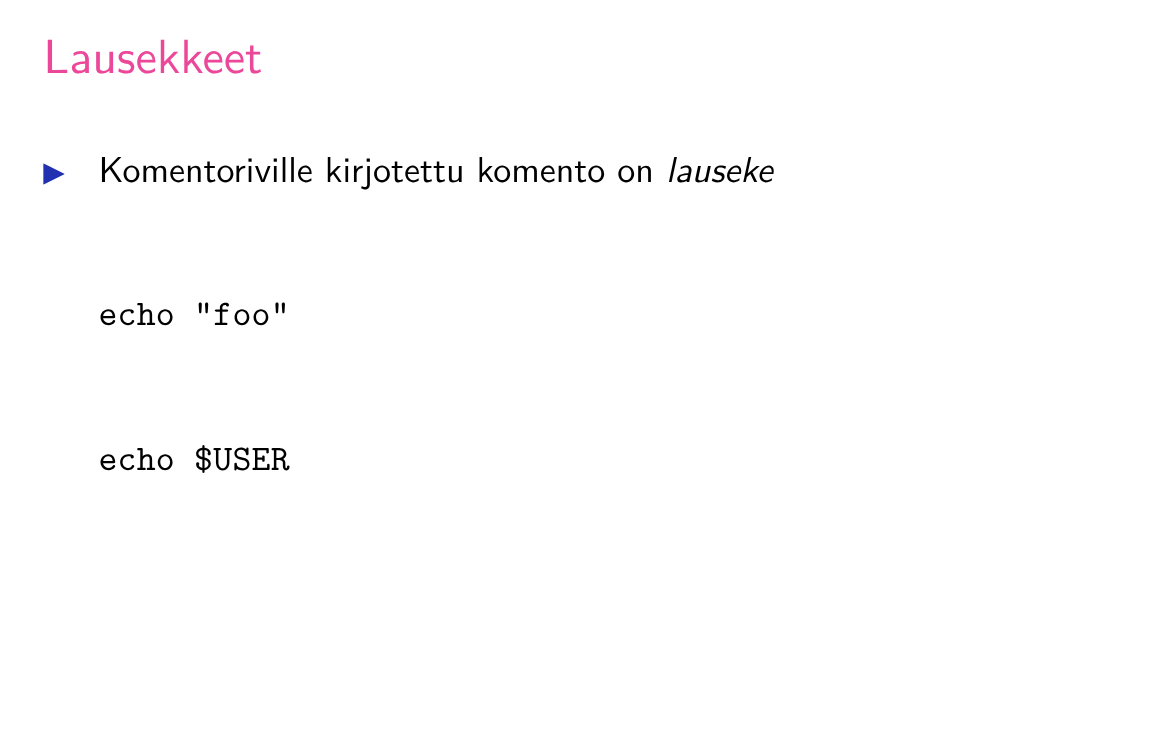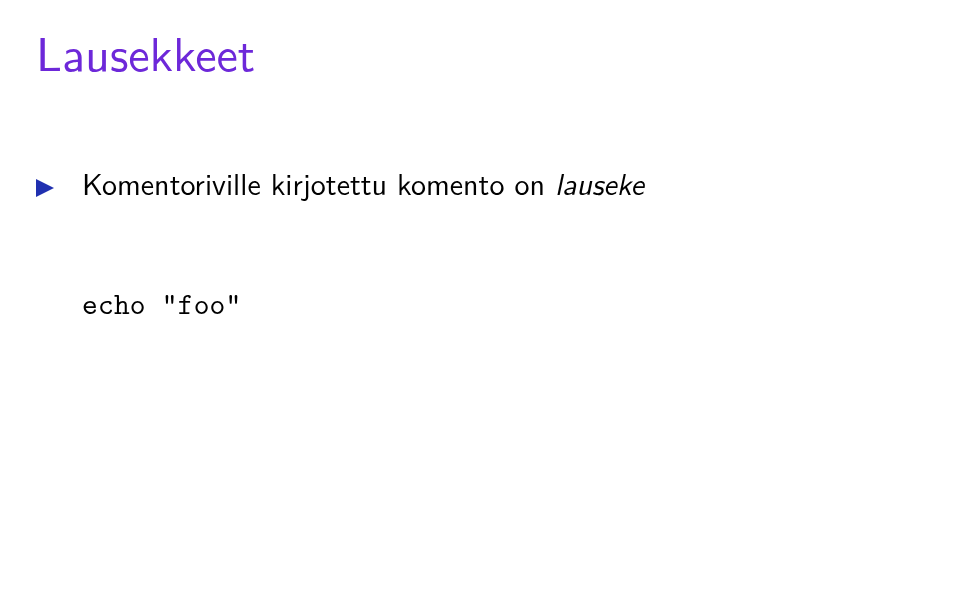--- a/index.html
+++ b/index.html
@@ -1,21 +1,21 @@
 <!DOCTYPE html>
 <html><head>
   <meta charset="utf-8">
   <style>
     * { margin: 0; padding: 0; box-sizing: border-box; }
     html, body { width: 960px; height: 615px; background: #fff; font-family: "Latin Modern Sans", "Computer Modern Sans", "Lucida Sans", "DejaVu Sans", sans-serif; color: #000; }
     .slide { padding: 16px 36px; }
-    .title { color: #6d28d9; font-size: 48px; font-weight: 400; margin-bottom: 76px; }
+    .title { color: #ec4899; font-size: 40px; font-weight: 400; }
     .bullets { list-style: none; }
     .bullets > li { font-size: 30px; line-height: 1.35; margin-bottom: 4px; }
-    .bullets > li .row { display: flex; align-items: baseline; }
+    .bullets > li .row { display: flex; align-items: baseline; margin-top: 46px; }
     .marker { display: inline-block; width: 46px; flex: 0 0 46px; color: #2030b0; }
     .marker svg { width: 18px; height: 18px; position: relative; top: 2px; }
     .italic { font-style: italic; }
     .codeblk { margin-left: 46px; font-family: "Latin Modern Mono", "Courier New", monospace; font-size: 30px; line-height: 1.35; white-space: pre; letter-spacing: 0.2px; }
     .code-line { display: block; }
   </style>
 </head>
 <body>
 
 <div class="slide">
@@ -29,17 +29,18 @@
           <svg viewBox="0 0 10 10">
               <polygon points="0,0 10,5 0,10" fill="#2030b0"></polygon>
             </svg>
         </span>
         <span>
           <span>Komentoriville kirjotettu komento on </span><span class="italic">lauseke</span>
         </span>
       </div>
       <div class="codeblk">
         <span class="code-line">echo "foo"</span>
+        <span class="code-line">echo $USER</span>
       </div>
     </li>
 
   </ul>
 </div>
 
 </body></html>

